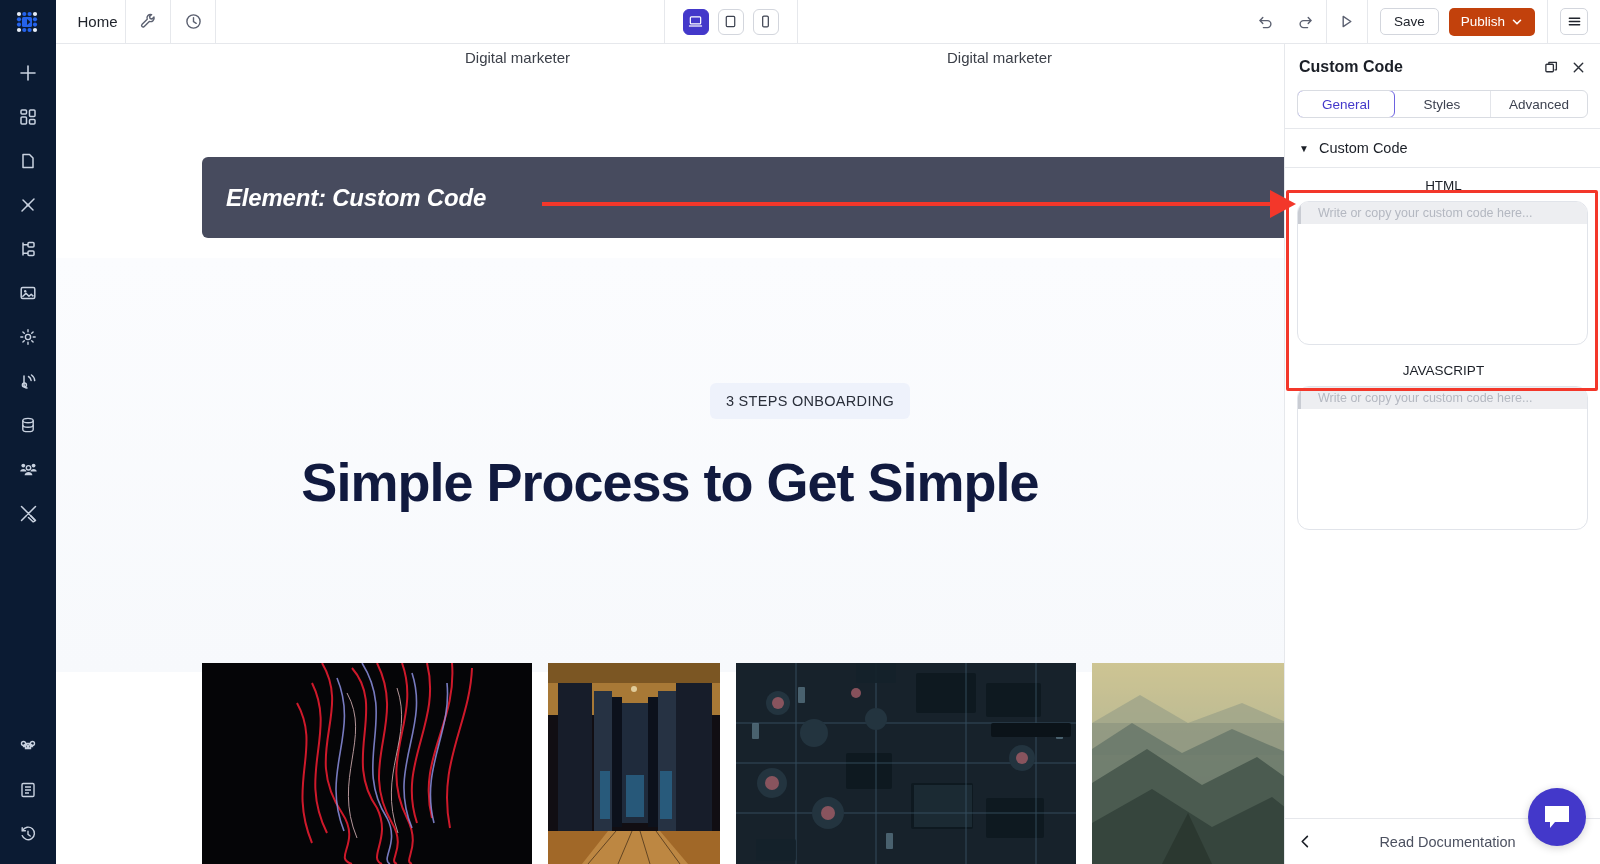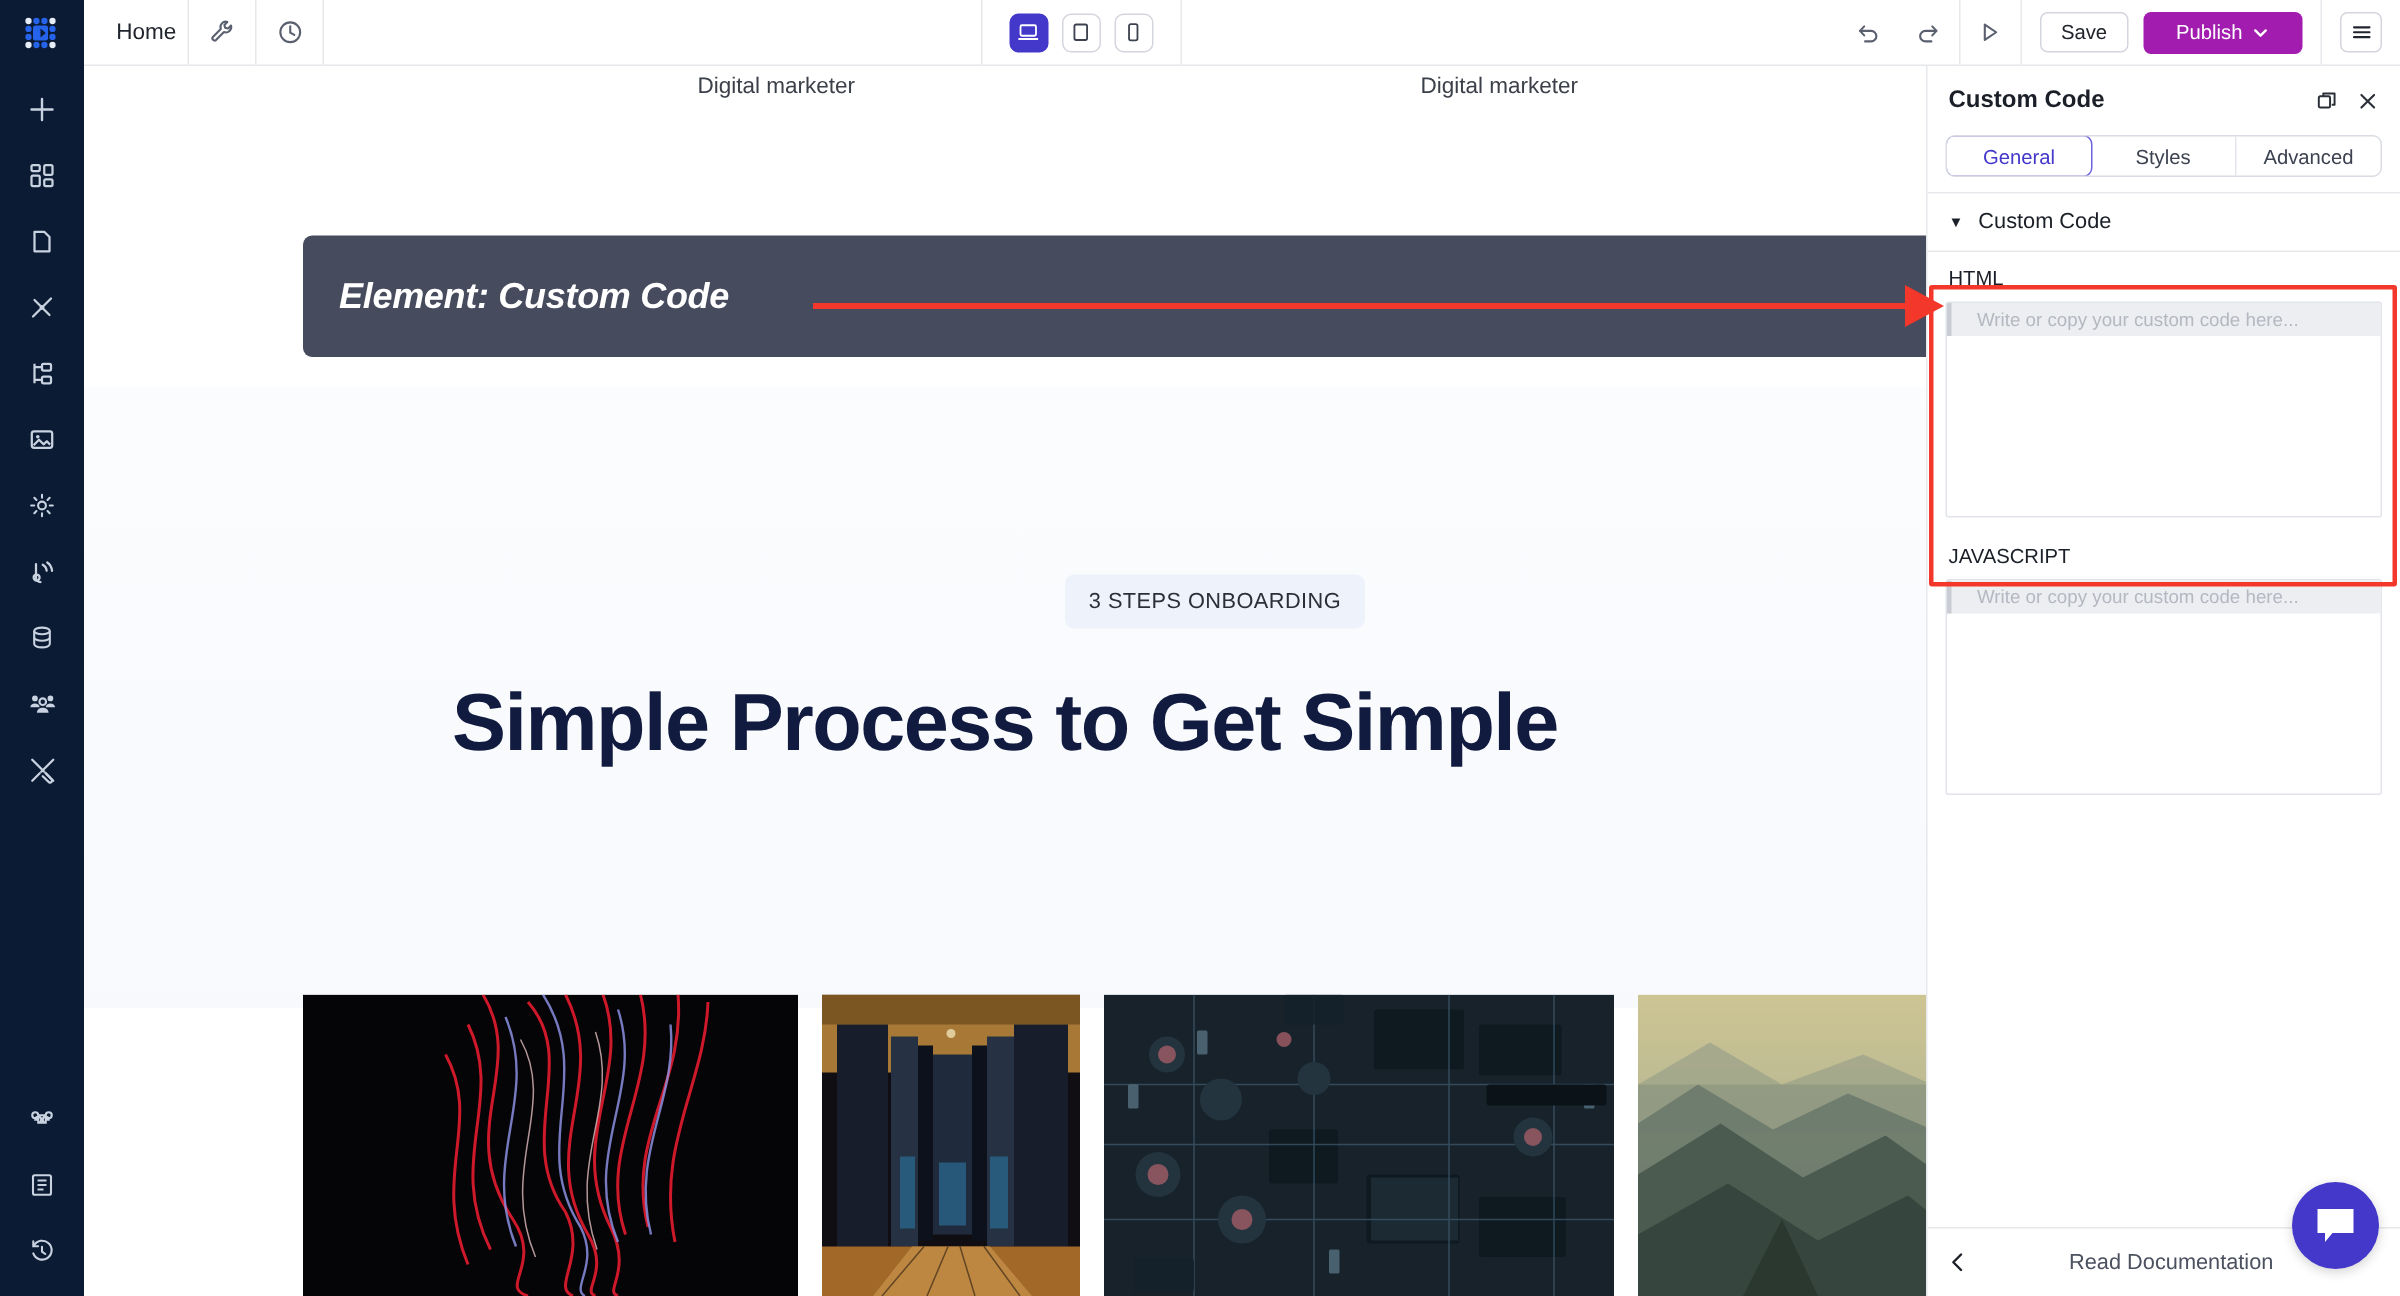--- a/index.html
+++ b/index.html
@@ -75,23 +75,23 @@
   }
   .tb-div { width: 1px; height: 100%; background: #e6e8ec; }
   .btn-save {
     height: 27px; padding: 0 13px;
     border: 1px solid #d3d6dd; border-radius: 5px;
     background: #fff; color: #20242c;
     font-size: 13.5px; font-family: "Liberation Sans", sans-serif;
     display: flex; align-items: center; cursor: pointer;
   }
   .btn-publish {
-    height: 28px; padding: 0 22px;
+    height: 28px; padding: 0 12px;
     border: none; border-radius: 5px;
-    background: #a21caf; color: #fff;
+    background: #c2410c; color: #fff;
     font-size: 13.5px; font-family: "Liberation Sans", sans-serif;
     display: flex; align-items: center; gap: 6px; cursor: pointer;
   }
   .btn-menu {
     width: 28px; height: 27px;
     border: 1px solid #d3d6dd; border-radius: 5px;
     background: #fff;
     display: flex; align-items: center; justify-content: center;
     cursor: pointer;
   }
@@ -192,27 +192,27 @@
     margin: -1px;
   }
   .panel-sep { height: 1px; background: #e6e8ec; }
   .acc-head {
     height: 38px; display: flex; align-items: center; gap: 10px;
     padding: 0 14px; cursor: pointer;
   }
   .acc-caret { color: #1b1f27; font-size: 10px; }
   .acc-title { font-size: 14.5px; color: #1b1f27; }
 
-  .field-block { padding: 0 12px; }
+  .field-block { padding: 0 12px; text-align: center; }
   .field-label {
     font-size: 13.5px; color: #1b1f27;
     margin: 10px 0 8px 2px;
   }
   .code-box {
-    border: 1px solid #e1e4ea; border-radius: 2px;
+    border: 1px solid #e1e4ea; border-radius: 12px;
     background: #fff; height: 144px; overflow: hidden;
   }
   .code-line0 {
     height: 22px; background: #edeef1;
     display: flex; align-items: center;
     border-left: 3px solid #c9ccd3;
   }
   .code-ph {
     font-size: 12.5px; color: #b4b8c1;
     padding-left: 17px;

